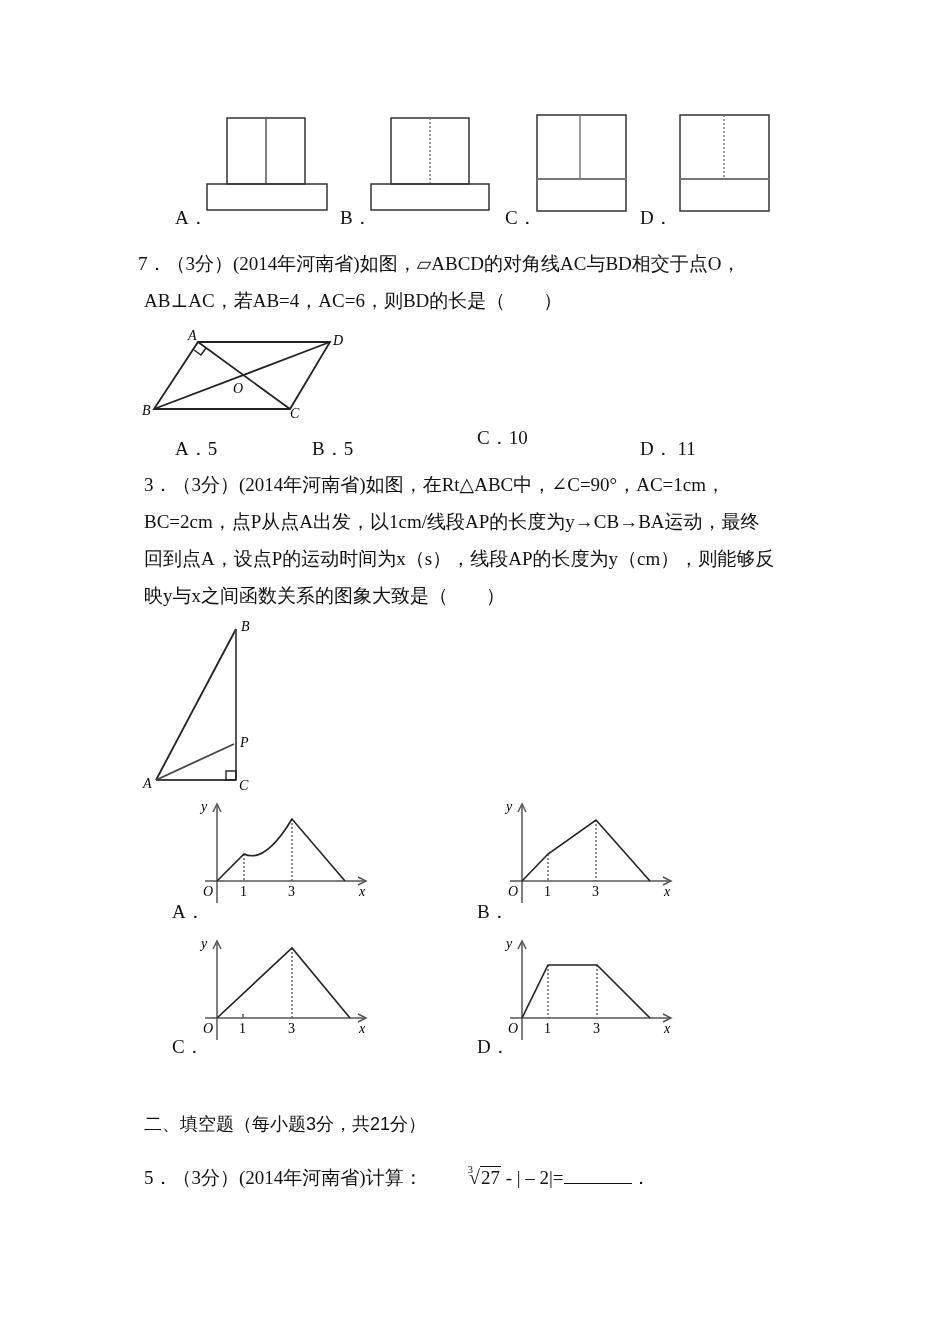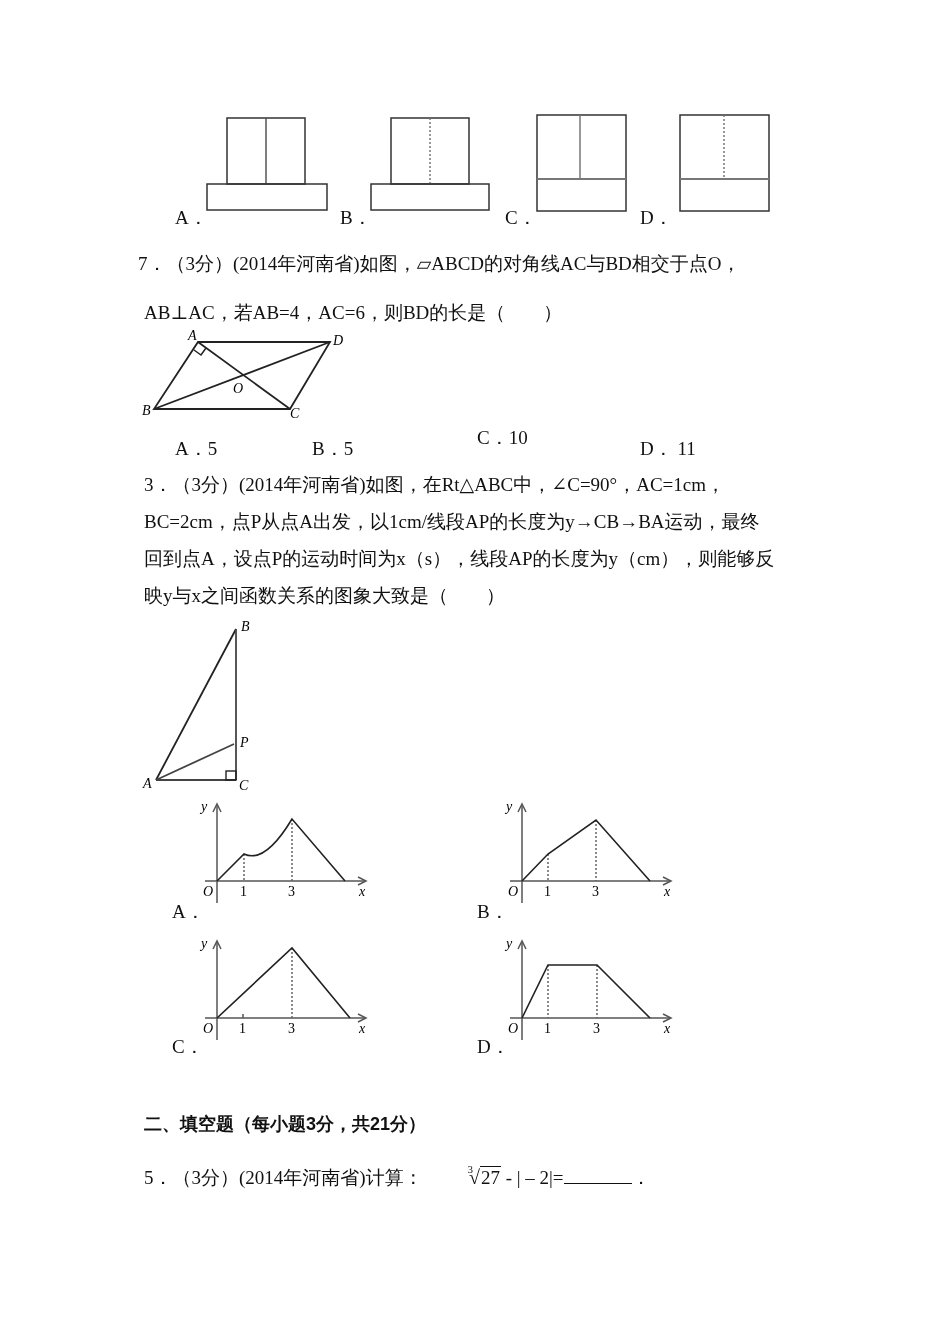--- a/index.html
+++ b/index.html
@@ -1,20 +1,20 @@
 <!DOCTYPE html>
 <html><head>
 <meta charset="utf-8">
 <style>
   html, body { margin: 0; padding: 0; background: #ffffff; }
   body { width: 950px; height: 1344px; position: relative; overflow: hidden;
          font-family: "Liberation Serif", "DejaVu Serif", serif; color: #111; }
   .abs { position: absolute; }
   .txt { font-size: 19px; line-height: 24px; white-space: nowrap; }
-  .bold { font-weight: bold; font-family: "Liberation Sans", "DejaVu Sans", sans-serif; }
+  .bold { font-weight: normal; font-family: "Liberation Sans", "DejaVu Sans", sans-serif; }
   svg { position: absolute; overflow: visible; }
   .ital { font-style: italic; font-family: "Liberation Serif", serif; font-size: 14px; }
   .num { font-family: "Liberation Serif", serif; font-size: 14px; }
   .blank { display: inline-block; width: 68px; border-bottom: 1.5px solid #111; height: 18px; vertical-align: baseline; }
   .radical { position: relative; display: inline-block; margin-left: 40px; }
 </style>
 </head>
 <body>
 
 <div>
@@ -43,21 +43,21 @@
   <svg style="left:679px;top:114px" width="92" height="98">
     <rect x="1" y="1" width="89" height="96" fill="none" stroke="#333" stroke-width="1.5"></rect>
     <line x1="45" y1="1" x2="45" y2="65" stroke="#777" stroke-width="1.5" stroke-dasharray="2,2"></line>
     <line x1="1" y1="65" x2="90" y2="65" stroke="#777" stroke-width="2"></line>
   </svg>
   <span class="abs txt" style="left:640px;top:206px">D．</span>
 </div>
 
 <div>
   <div class="abs txt" style="left:138px;top:252px">7．（3分）(2014年河南省)如图，▱ABCD的对角线AC与BD相交于点O，</div>
-  <div class="abs txt" style="left:144px;top:301px">AB⊥AC，若AB=4，AC=6，则BD的长是（　　）</div>
+  <div class="abs txt" style="left:144px;top:289px">AB⊥AC，若AB=4，AC=6，则BD的长是（　　）</div>
 
   <svg style="left:140px;top:325px" width="220" height="100">
     <polygon points="58,17 190,17 150,84 14,84" fill="none" stroke="#222" stroke-width="1.8"></polygon>
     <line x1="58" y1="17" x2="150" y2="84" stroke="#222" stroke-width="1.8"></line>
     <line x1="14" y1="84" x2="190" y2="17" stroke="#222" stroke-width="1.8"></line>
     <polyline points="66,23 61,30 54,25" fill="none" stroke="#222" stroke-width="1.5"></polyline>
     <text x="48" y="15" class="ital">A</text>
     <text x="193" y="20" class="ital">D</text>
     <text x="93" y="68" class="ital">O</text>
     <text x="2" y="90" class="ital">B</text>

